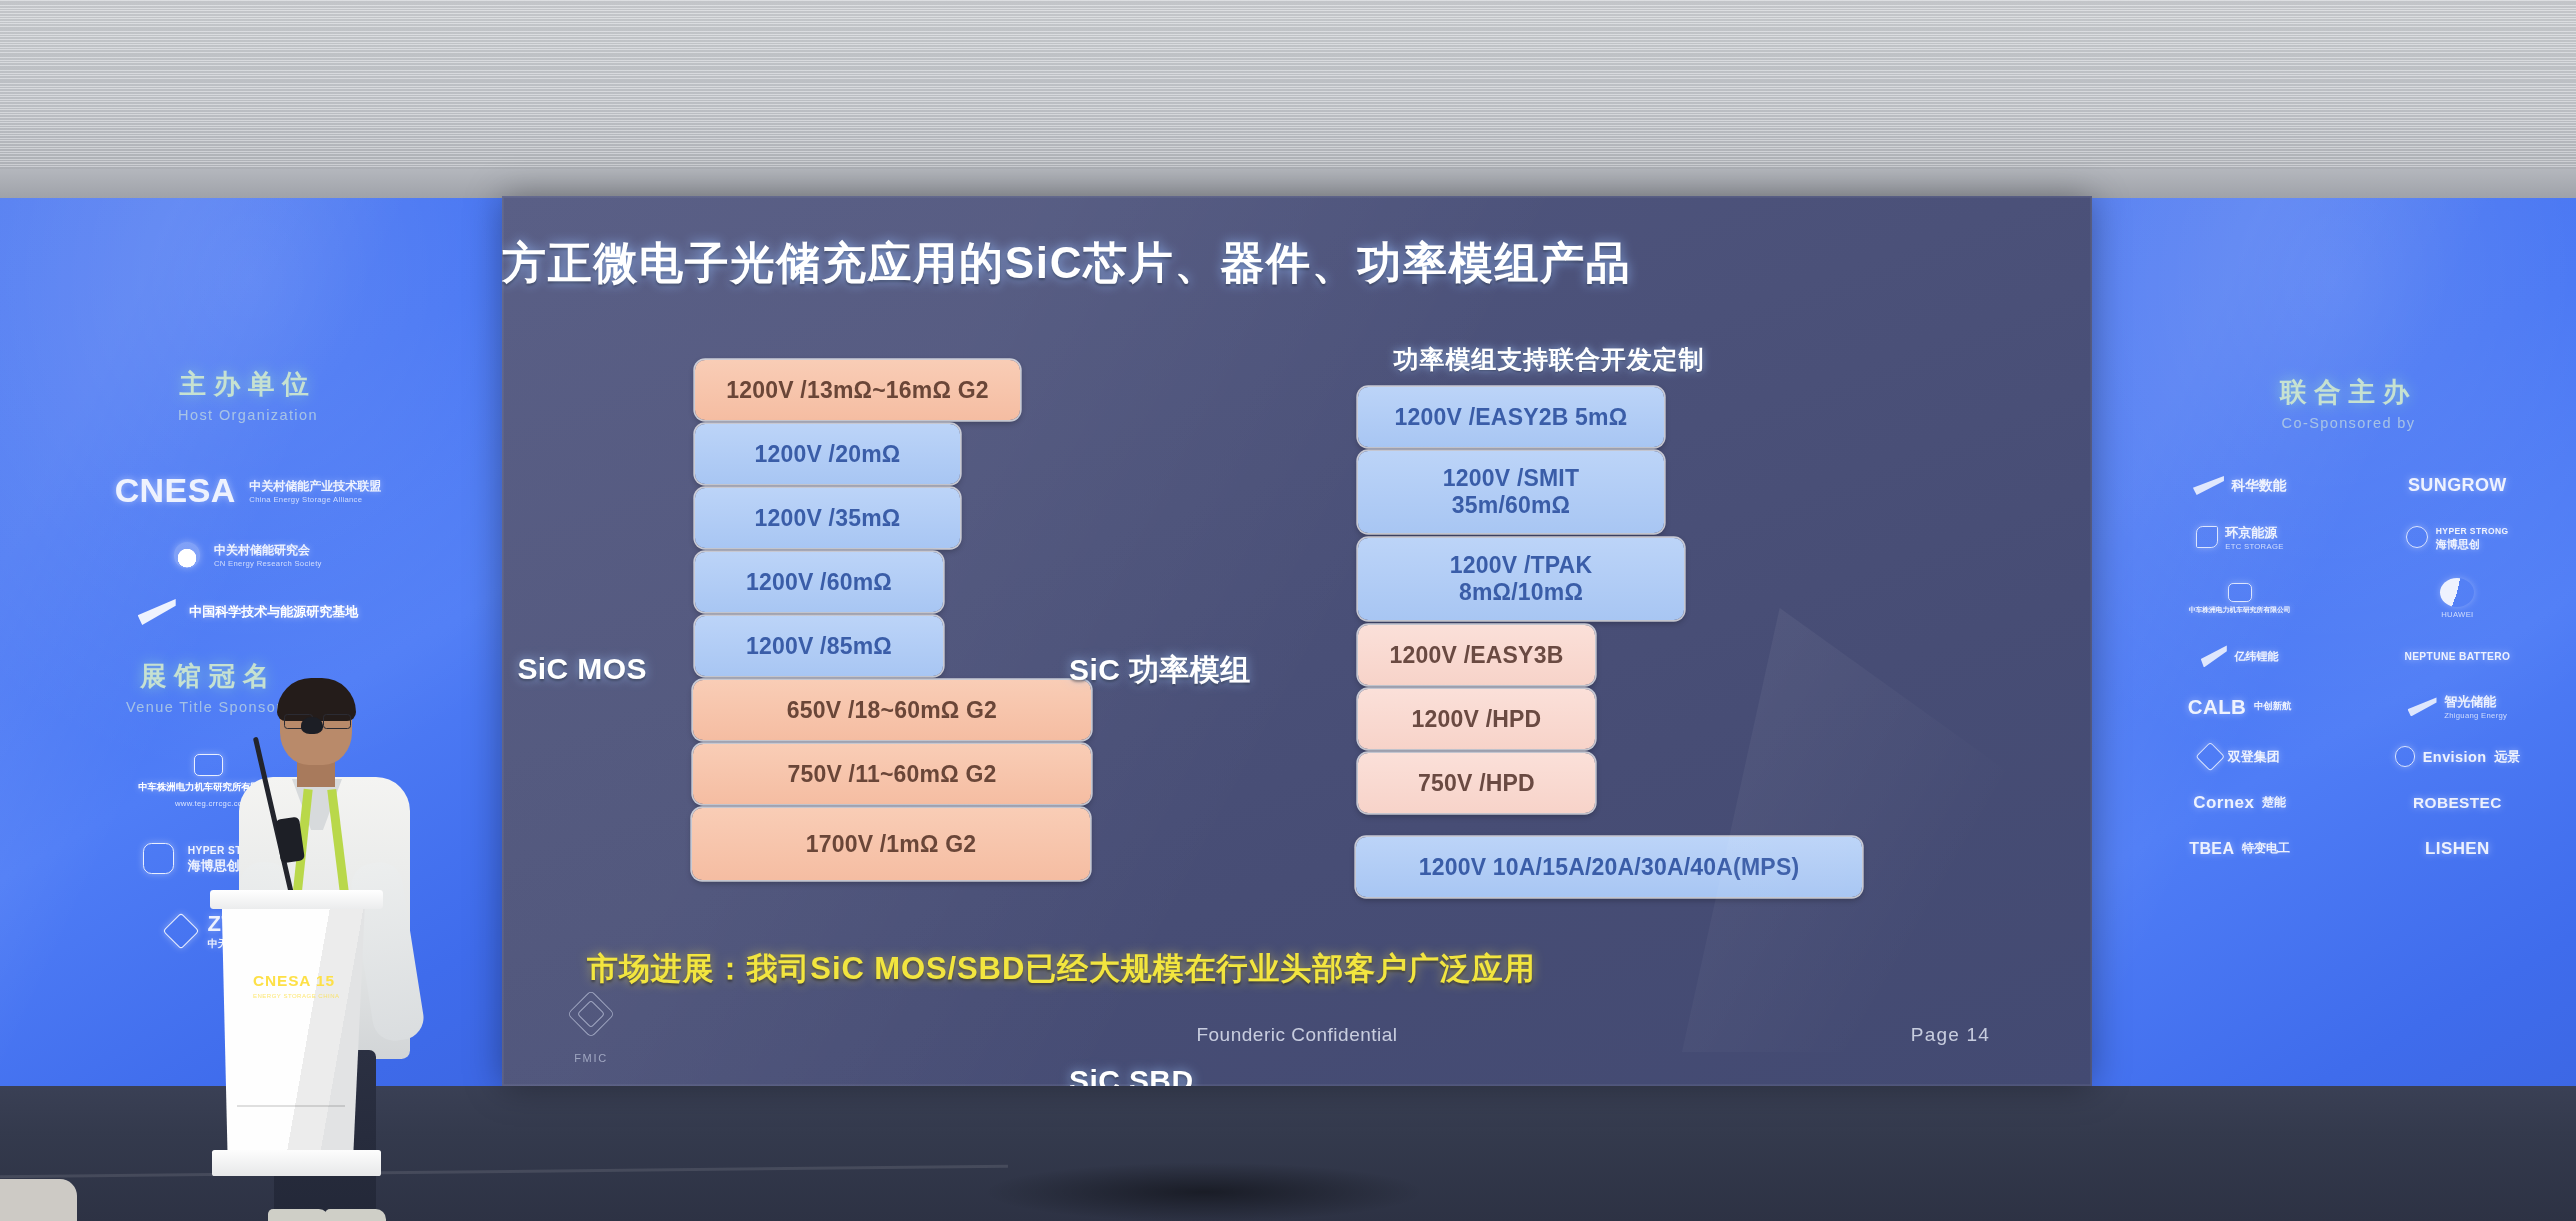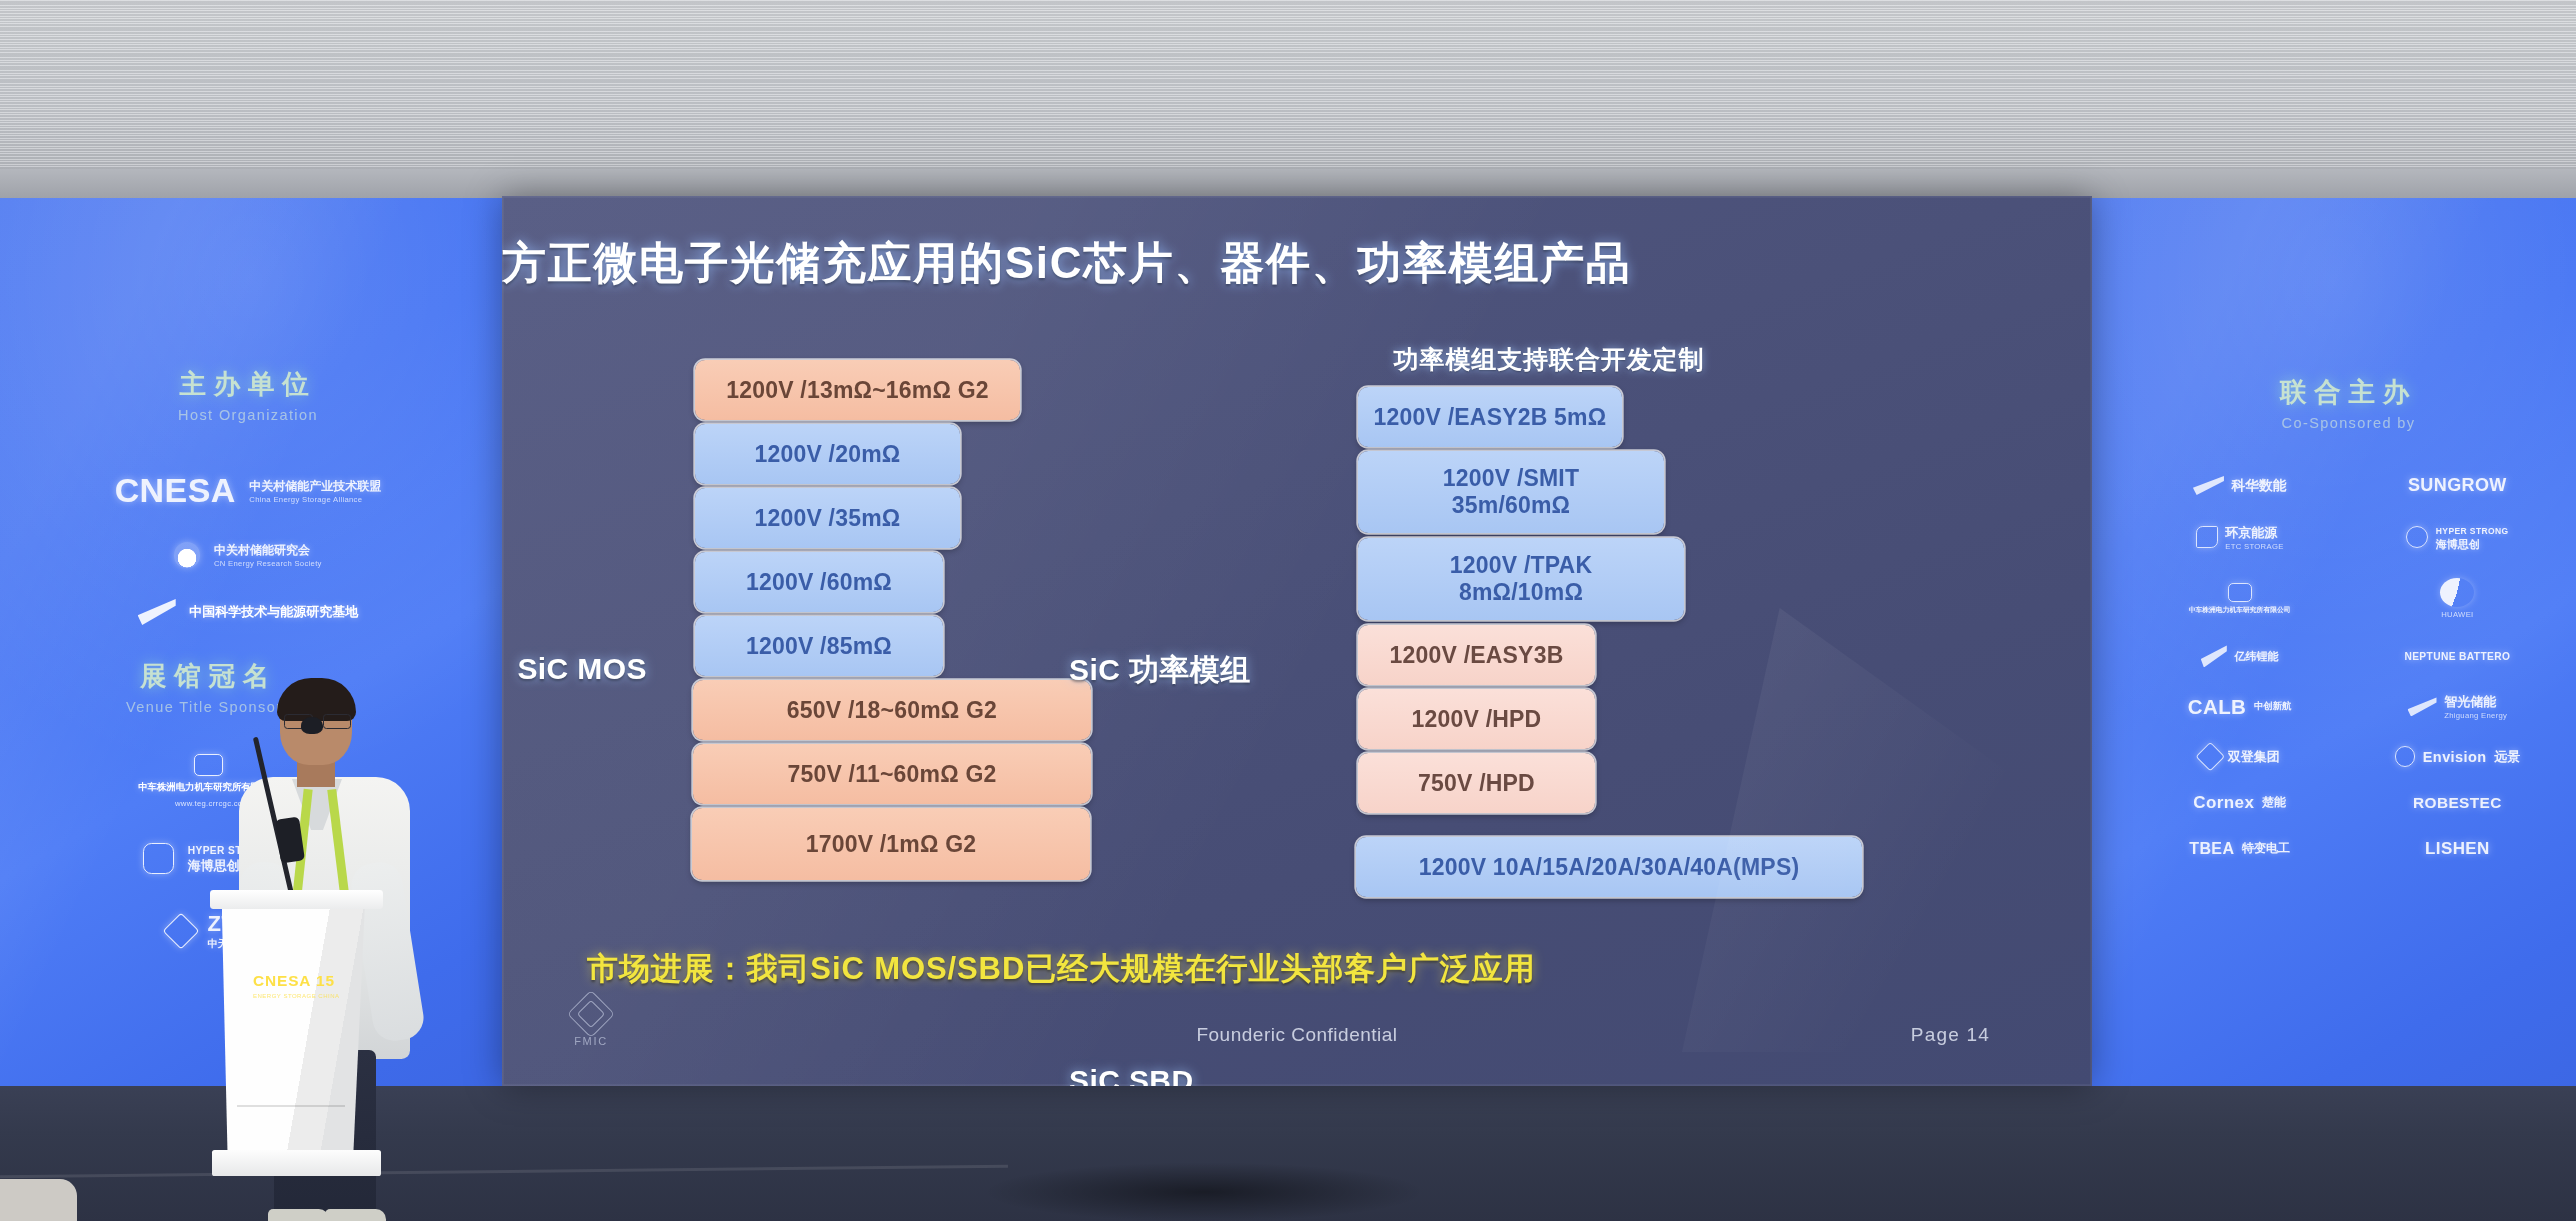--- a/index.html
+++ b/index.html
@@ -165,21 +165,21 @@
   }
   .footer-logo .fm-mark {
     width: 34px; height: 34px; margin: 0 auto;
     border: 1.7px solid #cfd6ea; border-radius: 5.1px; transform: rotate(45deg);
     position: relative;
   }
   .footer-logo .fm-mark:after {
     content:""; position:absolute; inset: 6px;
     border: 1.7px solid #cfd6ea; border-radius: 3.4px;
   }
-  .footer-logo .fm-text { margin-top: 4px; font-size: 11px; letter-spacing: 1.7px; }
+  .footer-logo .fm-text { margin-top: 21px; font-size: 11px; letter-spacing: 1.7px; }
 
   
   #person { position: absolute; left: 236px; top: 683px; width: 179px; height: 530px; }
   .head {
     position: absolute; left: 44px; top: 0; width: 72px; height: 82px;
     background: #b98a6a; border-radius: 44% 44% 40% 40%;
   }
   .hair {
     position: absolute; left: 41px; top: -5.1px; width: 79px; height: 43px;
     background: #241c1a; border-radius: 39px 39px 10.2px 10.2px;
@@ -443,21 +443,21 @@
     <div class="chip blue" style="left:193px; top:420px; width:248px; height:60px;">1200V /85mΩ</div>
     <div class="chip orange" style="left:191px; top:484px; width:398px; height:60px;">650V /18~60mΩ G2</div>
     <div class="chip orange" style="left:191px; top:548px; width:398px; height:60px;">750V /11~60mΩ G2</div>
     <div class="chip orange" style="left:190px; top:612px; width:398px; height:72px;">1700V /1mΩ  G2</div>
 
     <div class="col-head" style="left:842px; top:147px; width:410px; text-align:center;">功率模组支持联合开发定制</div>
 
     <div class="row-label" style="left:567px; top:454px;">SiC 功率模组</div>
     <div class="row-label" style="left:567px; top:868px;">SiC SBD</div>
 
-    <div class="chip blue" style="left:856px; top:191px; width:264px; height:60px;">1200V /EASY2B 5mΩ</div>
+    <div class="chip blue" style="left:856px; top:191px; width:306px; height:60px;">1200V /EASY2B 5mΩ</div>
 
     <div class="chip blue two" style="left:856px; top:255px; width:306px; height:82px;">
       <span>1200V /SMIT</span>
       <span>35m/60mΩ</span>
     </div>
 
     <div class="chip blue two" style="left:856px; top:342px; width:326px; height:82px;">
       <span>1200V /TPAK</span>
       <span>8mΩ/10mΩ</span>
     </div>

